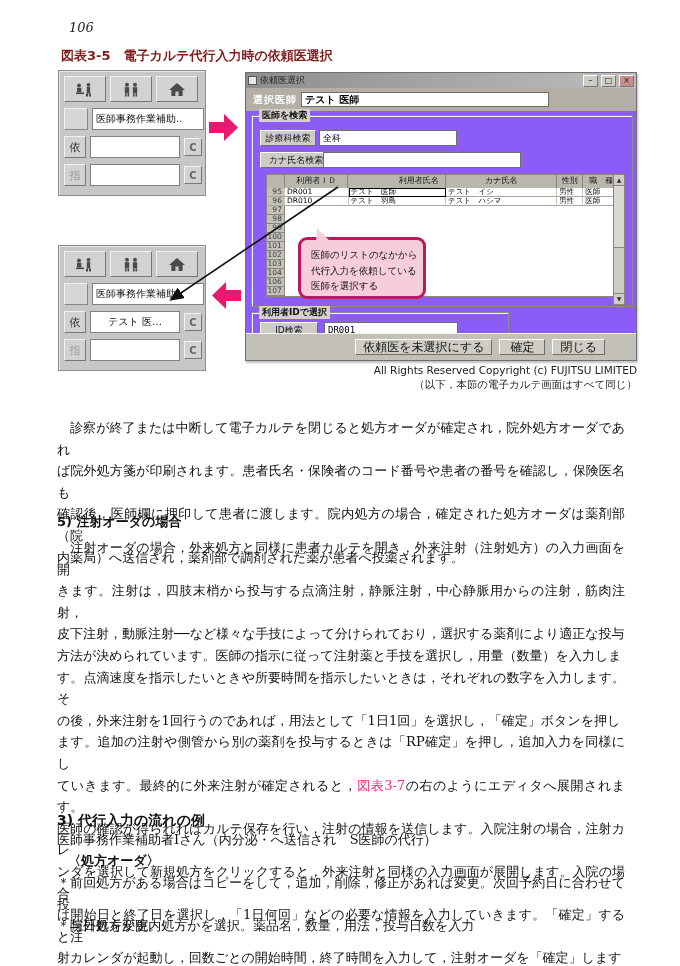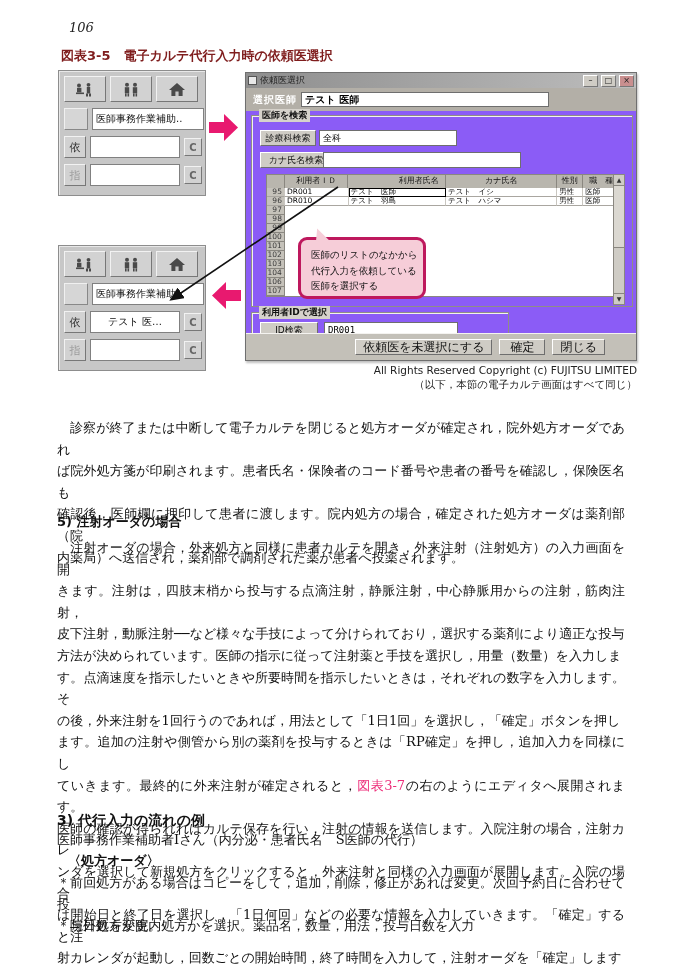--- a/index.html
+++ b/index.html
@@ -492,19 +492,19 @@
 す。点滴速度を指示したいときや所要時間を指示したいときは，それぞれの数字を入力します。そ
 の後，外来注射を1回行うのであれば，用法として「1日1回」を選択し，「確定」ボタンを押し
 ます。追加の注射や側管から別の薬剤を投与するときは「RP確定」を押し，追加入力を同様にし
 ていきます。最終的に外来注射が確定されると，</span><span class="figref">図表3-7</span><span>の右のようにエディタへ展開されます。
 医師の確認が得られればカルテ保存を行い，注射の情報を送信します。入院注射の場合，注射カレ
 ンダを選択して新規処方をクリックすると，外来注射と同様の入力画面が展開します。入院の場合
 は開始日と終了日を選択し，「1日何回」などの必要な情報を入力していきます。「確定」すると注
 射カレンダが起動し，回数ごとの開始時間，終了時間を入力して，注射オーダを「確定」します
 （</span></div>
   <div class="h3 sans">3) 代行入力の流れの例</div>
-  <div class="assist-line">医師事務作業補助者Iさん（内分泌・患者氏名　S医師の代行）</div>
+  <div class="assist-line">医師事務作業補助者Iさん（内分泌・へ送信され　S医師の代行）</div>
   <div class="rx-header sans">〈処方オーダ〉</div>
   <div class="bodyblock bullet1">＊前回処方がある場合はコピーをして，追加，削除，修正があれば変更。次回予約日に合わせて投
 　与日数を変更。</div>
   <div class="bodyblock bullet2">＊院外処方か院内処方かを選択。薬品名，数量，用法，投与日数を入力</div>
 
 </div>
 
 </body></html>

